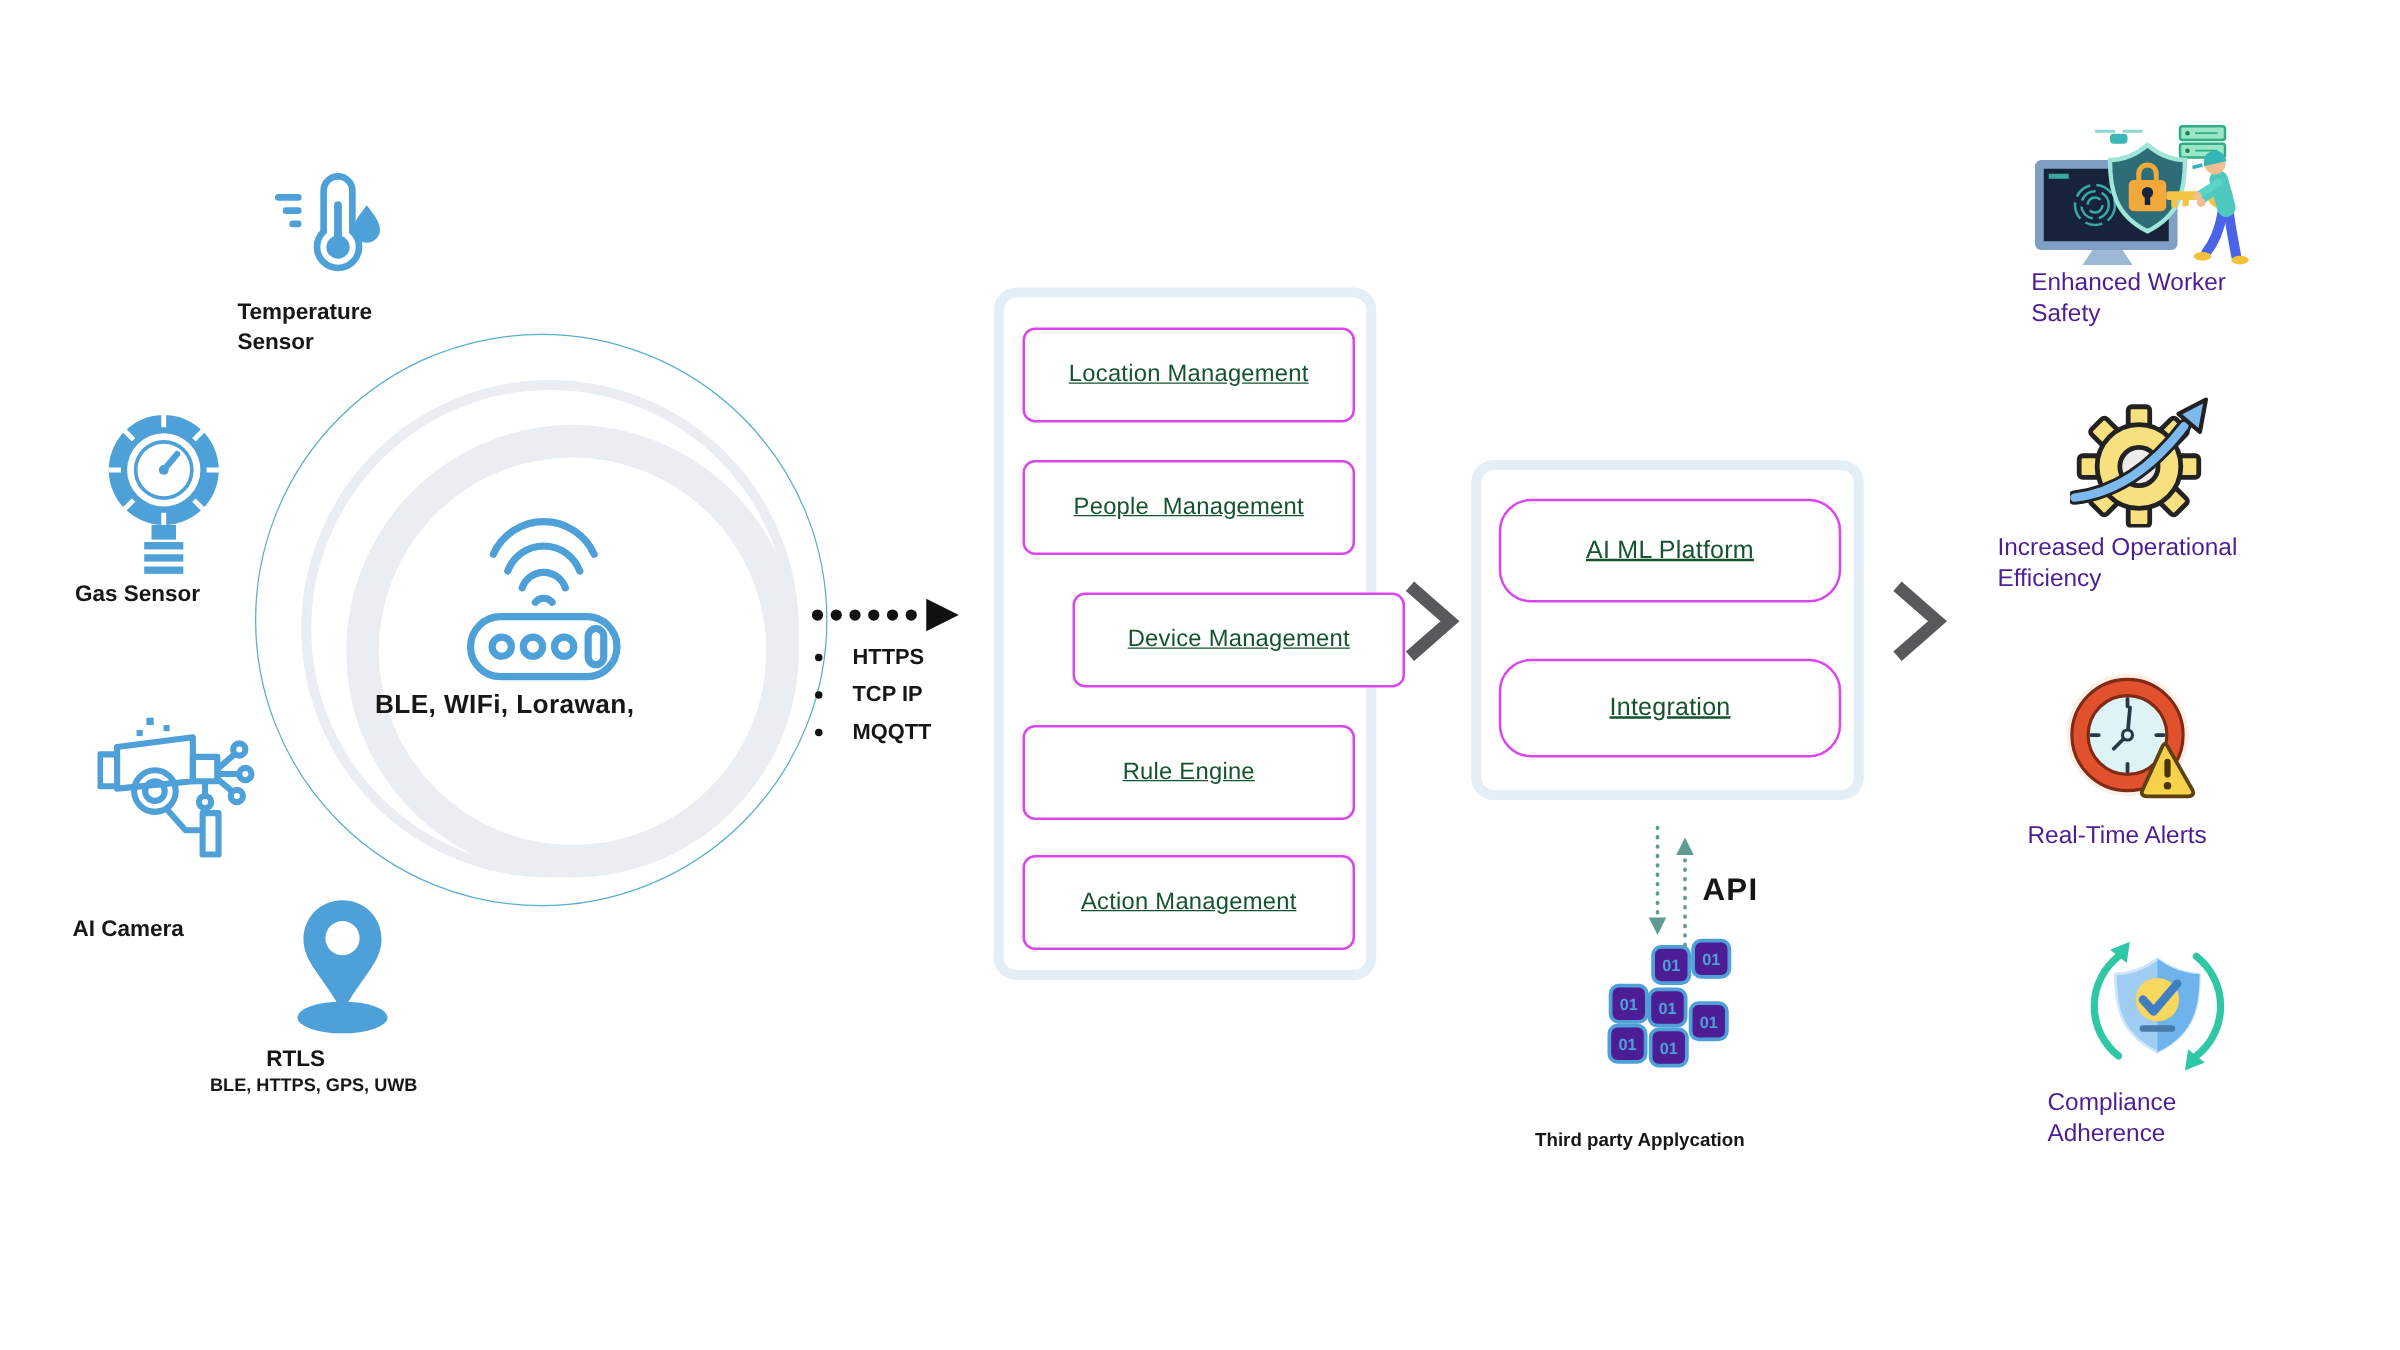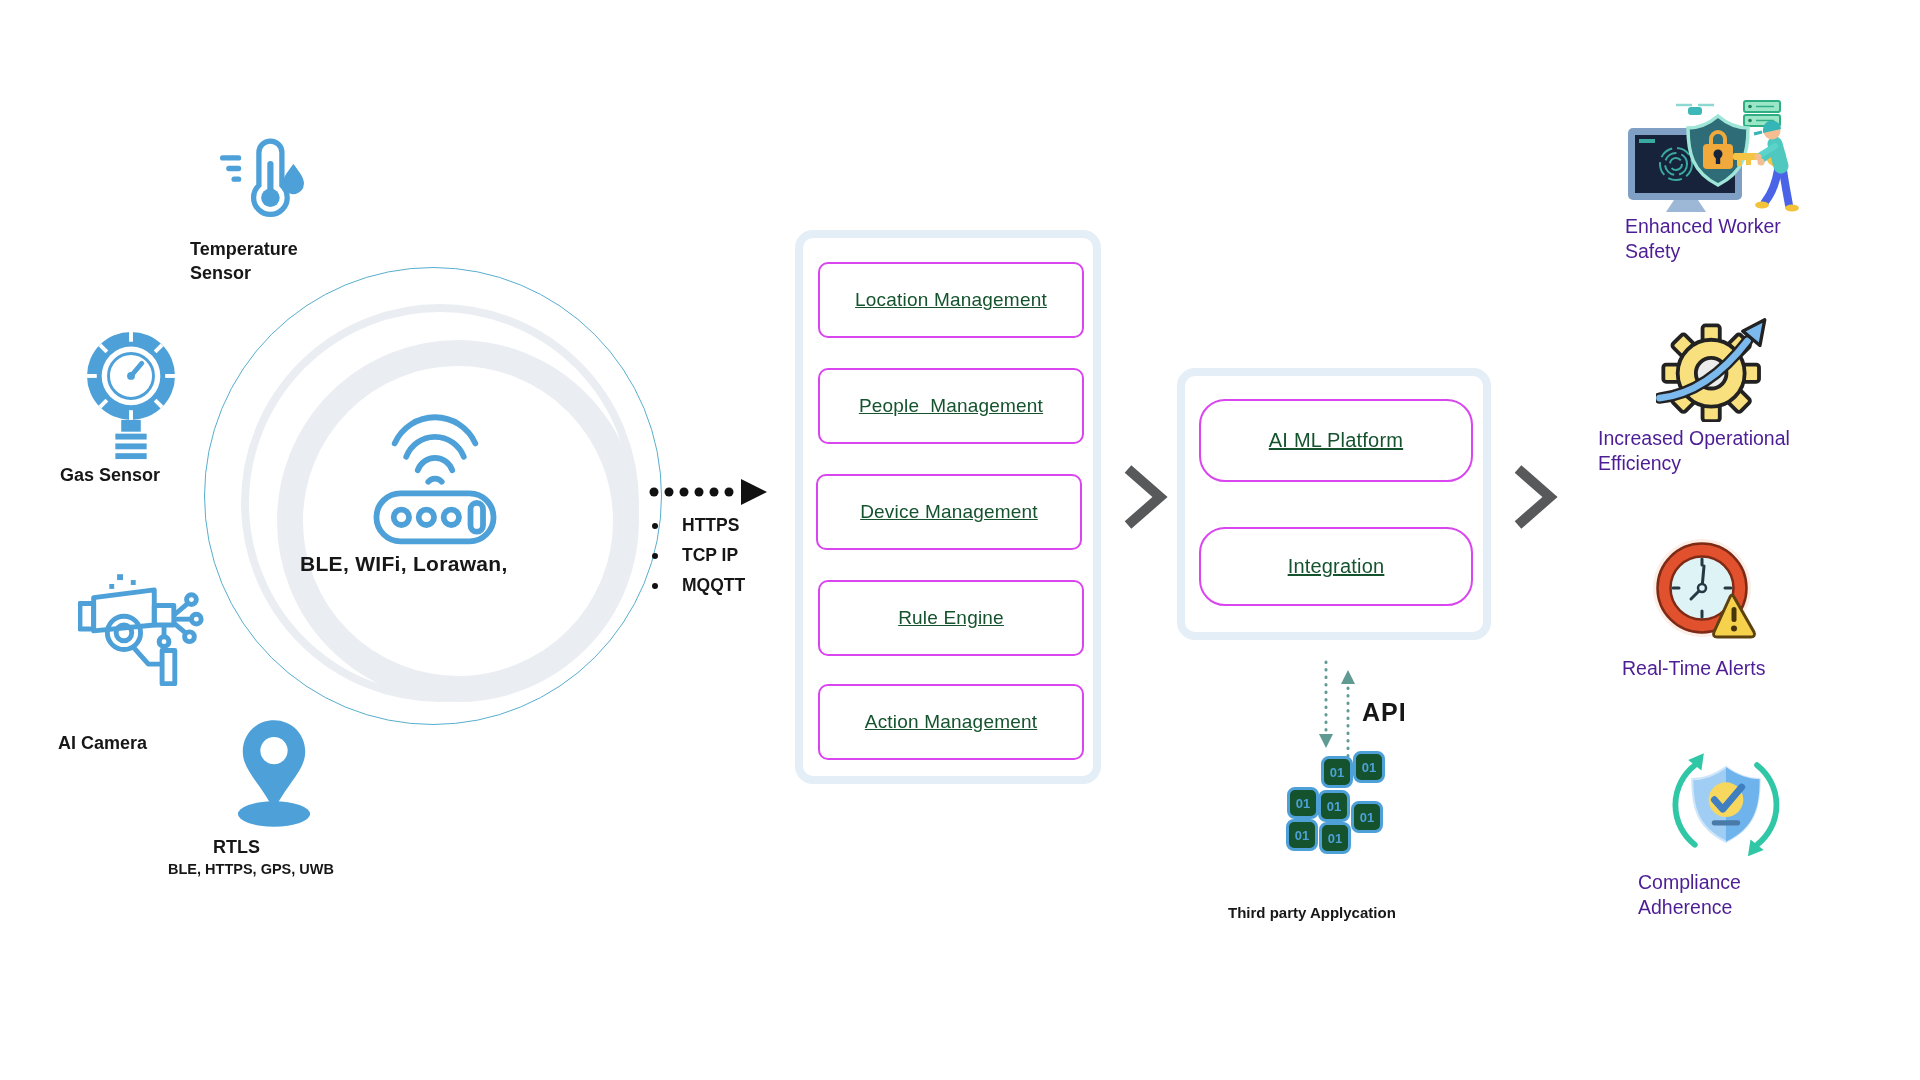--- a/index.html
+++ b/index.html
@@ -16,21 +16,21 @@
   .panel{position:absolute;background:#fff;border:8px solid #e4eef7;border-radius:18px;}
   .module{position:absolute;background:#fff;border:2px solid #d946ef;border-radius:10px;
           display:flex;align-items:center;justify-content:center;font-size:19px;
           font-weight:500;color:#14532d;white-space:pre;letter-spacing:.2px;text-decoration:underline;}
   .module.big{font-size:20px;border-radius:26px;}
   
   .proto-row{position:absolute;display:flex;align-items:center;gap:24px;font-size:17.5px;font-weight:700;}
   .proto-dot{width:6px;height:6px;border-radius:50%;background:#111;flex:0 0 auto;}
   
   .tile{position:absolute;width:26px;height:26px;border:3px solid #4da0d8;border-radius:8px;
-        background:#14532d;display:flex;align-items:center;justify-content:center;
+        background:#4c1d95;display:flex;align-items:center;justify-content:center;
         font-size:13px;font-weight:800;color:#4da0d8;}
   .benefit-lbl{font-weight:400;font-size:19.5px;line-height:1.3;color:#4c1d95;}
 </style>
 </head>
 <body>
 
 <svg class="abs" style="left:220px;top:136px" width="84" height="96" viewBox="0 0 95 105">
   <g fill="#4da0d8">
     <rect x="0" y="20" width="24" height="6" rx="3"></rect>
     <rect x="7" y="32" width="17" height="6" rx="3"></rect>
@@ -141,21 +141,21 @@
     <span>TCP IP</span>
   </div>
 <div class="proto-row" style="left:652px;top:575px">
     <span class="proto-dot"></span>
     <span>MQQTT</span>
   </div>
 
 <div class="panel" style="left:795px;top:230px;width:290px;height:538px"></div>
 <div class="module" style="left:818px;top:262px;width:262px;height:72px">Location Management</div>
 <div class="module" style="left:818px;top:368px;width:262px;height:72px">People  Management</div>
-<div class="module" style="left:816px;top:474px;width:262px;height:72px">Device Management</div>
+<div class="module" style="left:858px;top:474px;width:262px;height:72px">Device Management</div>
 <div class="module" style="left:818px;top:580px;width:262px;height:72px">Rule Engine</div>
 <div class="module" style="left:818px;top:684px;width:262px;height:72px">Action Management</div>
 
 <svg class="abs" style="left:1120px;top:464px" width="52" height="66" viewBox="0 0 52 66">
   <path d="M8 5 L40 33 L8 61" fill="none" stroke="#58595b" stroke-width="10"></path>
 </svg>
 
 <div class="panel" style="left:1177px;top:368px;width:298px;height:256px"></div>
 <div class="module big" style="left:1199px;top:399px;width:270px;height:79px">AI ML Platform</div>
 <div class="module big" style="left:1199px;top:527px;width:270px;height:75px">Integration</div>

